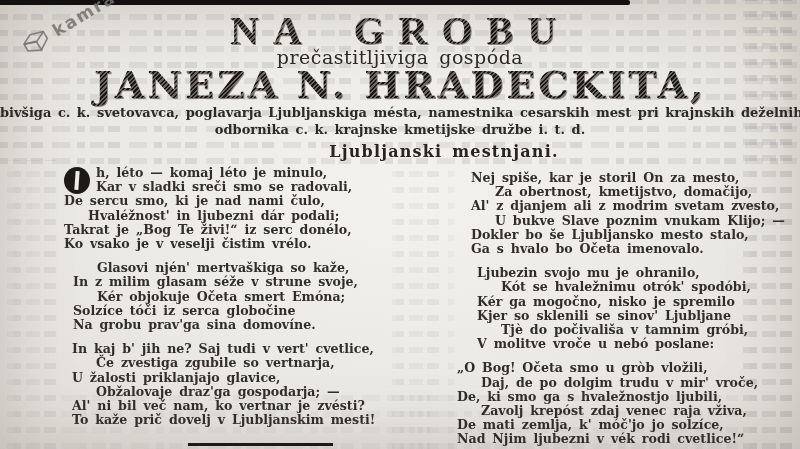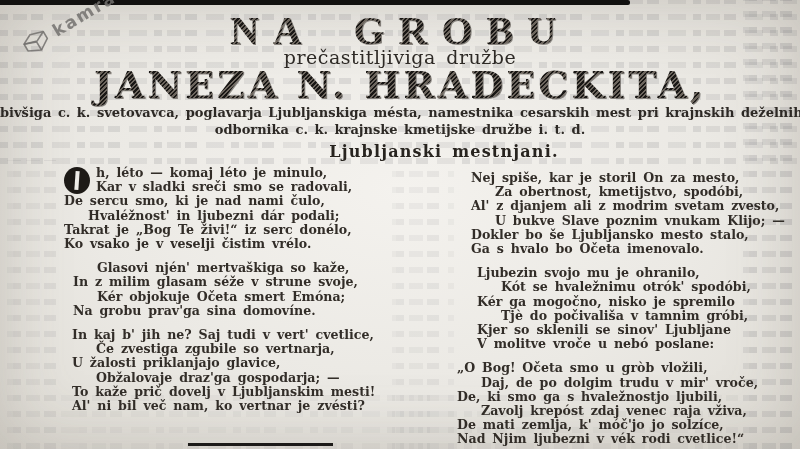--- a/index.html
+++ b/index.html
@@ -114,65 +114,66 @@
         <path d="M3 11 L13 6 L26 10 L16 15 Z"></path>
         <path d="M3 11 L3 19 L15 25 L15 15.5"></path>
         <path d="M26 10 L26 18 L15 25"></path>
         <path d="M3 11 L15 15.5"></path>
       </svg>
     </span>
     <span class="wm-label">kamra</span>
   </div>
 
   <div class="hdr title">NA GROBU</div>
-  <div class="hdr honorific">prečastitljiviga družbe</div>
+  <div class="hdr honorific">prečastitljiviga gospóda</div>
   <div class="hdr bigname">JANEZA N. HRADECKITA,</div>
   <div class="hdr titles-line titles1">bivšiga c. k. svetovavca, poglavarja Ljubljanskiga mésta, namestnika cesarskih mest pri krajnskih deželnih stanovih,</div>
   <div class="hdr titles-line titles2">odbornika c. k. krajnske kmetijske družbe i. t. d.</div>
   <div class="hdr dedication">Ljubljanski mestnjani.</div>
 
   <div class="col col-left" id="poem-left">
       <div class="stanza">
         <div class="line"><span class="dropcap">O</span>h, léto — komaj léto je minulo,</div>
         <div class="line indent">Kar v sladki sreči smo se radovali,</div>
         <div class="line">De sercu smo, ki je nad nami čulo,</div>
         <div class="line indent">Hvaléžnost' in ljubezni dár podali;</div>
         <div class="line">Takrat je „Bog Te živi!“ iz serc donélo,</div>
         <div class="line">Ko vsako je v veselji čistim vrélo.</div>
       </div>
       <div class="stanza">
         <div class="line indent">Glasovi njén' mertvaškiga so kaže,</div>
         <div class="line">In z milim glasam séže v strune svoje,</div>
         <div class="line indent">Kér objokuje Očeta smert Emóna;</div>
+        <div class="line">Solzíce tóči iz serca globočine</div>
         <div class="line">Na grobu prav'ga sina domovíne.</div>
       </div>
       <div class="stanza">
         <div class="line">In kaj b' jih ne? Saj tudi v vert' cvetlice,</div>
         <div class="line indent">Če zvestiga zgubile so vertnarja,</div>
         <div class="line">U žalosti priklanjajo glavice,</div>
         <div class="line indent">Obžalovaje draz'ga gospodarja; —</div>
+        <div class="line">Al' ni bil več nam, ko vertnar je zvésti?</div>
         <div class="line">To kaže prič dovelj v Ljubljanskim mesti!</div>
-        <div class="line">Al' ni bil več nam, ko vertnar je zvésti?</div>
       </div>
     </div>
   <div class="col col-right" id="poem-right">
       <div class="stanza">
         <div class="line">Nej spiše, kar je storil On za mesto,</div>
-        <div class="line indent">Za obertnost, kmetijstvo, spodóbi,</div>
+        <div class="line indent">Za obertnost, kmetijstvo, domačijo,</div>
         <div class="line">Al' z djanjem ali z modrim svetam zvesto,</div>
         <div class="line indent">U bukve Slave poznim vnukam Klijo; —</div>
         <div class="line">Dokler bo še Ljubljansko mesto stalo,</div>
         <div class="line">Ga s hvalo bo Očeta imenovalo.</div>
       </div>
       <div class="stanza">
         <div class="line">Ljubezin svojo mu je ohranilo,</div>
         <div class="line indent">Kót se hvaležnimu otrók' spodóbi,</div>
         <div class="line">Kér ga mogočno, nisko je spremilo</div>
+        <div class="line">Kjer so sklenili se sinov' Ljubljane</div>
         <div class="line indent">Tjè do počivališa v tamnim gróbi,</div>
-        <div class="line">Kjer so sklenili se sinov' Ljubljane</div>
         <div class="line">V molitve vroče u nebó poslane:</div>
       </div>
       <div class="stanza">
         <div class="line">„O Bog! Očeta smo u gròb vložili,</div>
         <div class="line indent">Daj, de po dolgim trudu v mir' vroče,</div>
         <div class="line">De, ki smo ga s hvaležnostjo ljubili,</div>
         <div class="line indent">Zavolj krepóst zdaj venec raja vživa,</div>
         <div class="line">De mati zemlja, k' móč'jo jo solzíce,</div>
         <div class="line">Nad Njim ljubezni v vék rodi cvetlice!“</div>
       </div>

